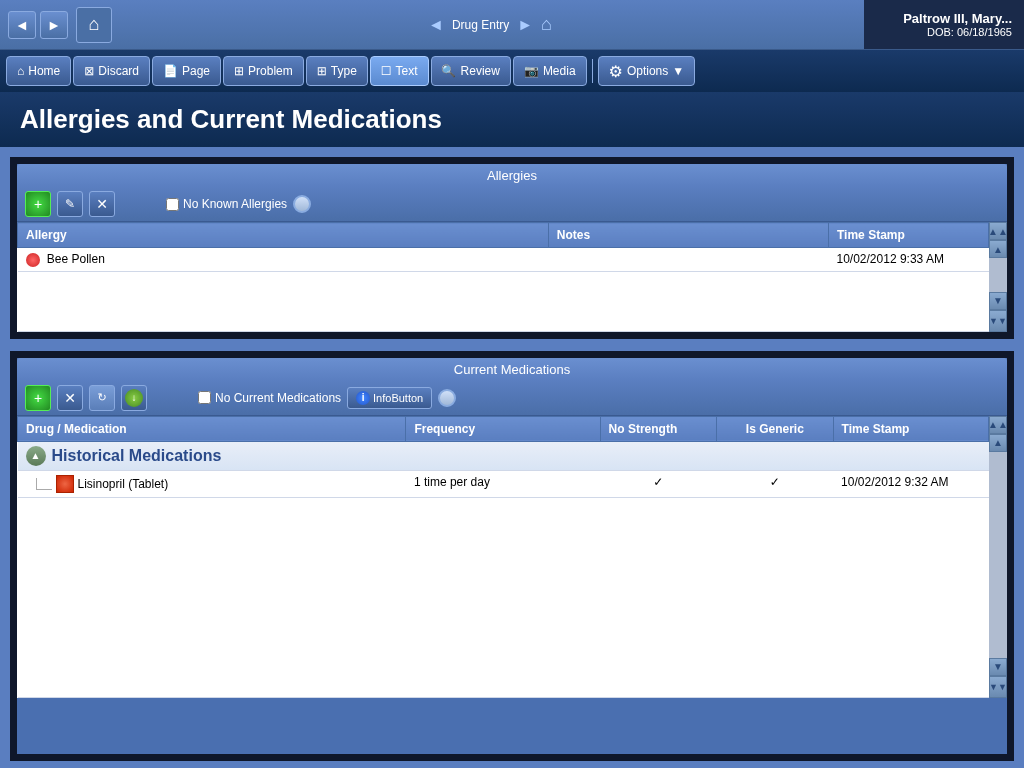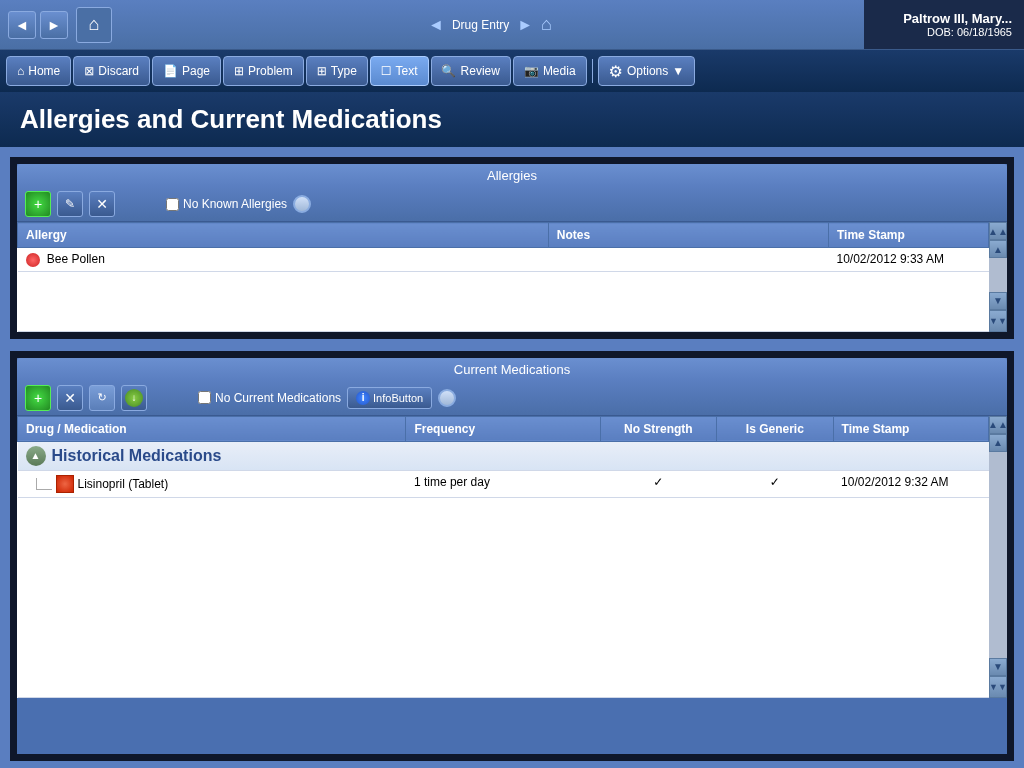--- a/index.html
+++ b/index.html
@@ -498,21 +498,21 @@
       </button>
       <div class="radio-circle"></div>
     </div>
     <div class="med-table-wrapper">
       <div style="margin-right:18px;">
         <table class="data-table">
           <thead>
             <tr>
               <th style="width:40%;">Drug / Medication</th>
               <th style="width:20%;">Frequency</th>
-              <th style="width:12%; text-align:center;">No Strength</th>
+              <th style="width:12%; text-align:left;">No Strength</th>
               <th style="width:12%; text-align:center;">Is Generic</th>
               <th style="width:16%;">Time Stamp</th>
             </tr>
           </thead>
           <tbody>
             <tr>
               <td colspan="5" style="padding:0;">
                 <div class="historical-row">
                   <div class="historical-icon">▲</div>
                   <span class="historical-label">Historical Medications</span>

